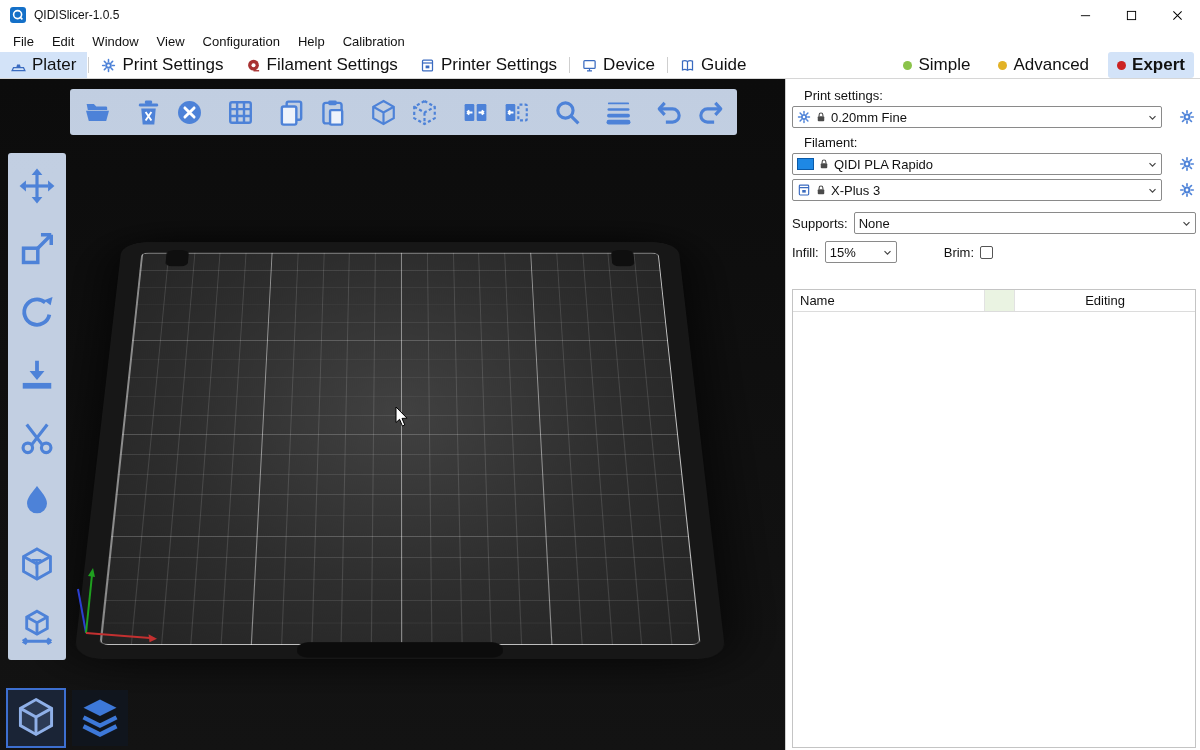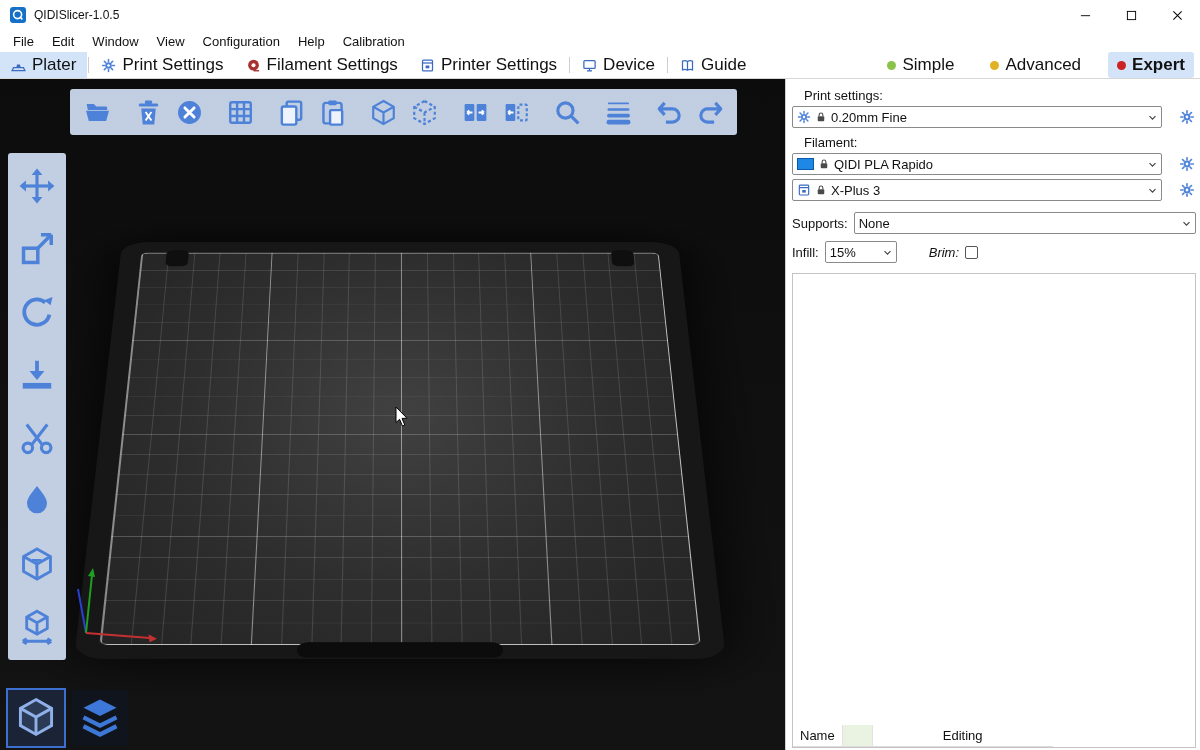--- a/index.html
+++ b/index.html
@@ -20,21 +20,21 @@
   .menubar { height:22px; display:flex; align-items:center; padding-left:4px; font-size:13px; flex:0 0 auto; }
   .menu-item { padding:2px 9px; }
 
   
   .tabbar { height:27px; display:flex; align-items:stretch; border-bottom:1px solid #d6d6d6; font-size:17px; flex:0 0 auto; }
   .tabs { display:flex; align-items:stretch; }
   .tab { display:flex; align-items:center; gap:6px; padding:0 11px; }
   .tab.active { background:#d3e3f8; }
   .tab-icon svg { width:15px; height:15px; display:block; }
   .tab-sep { width:1px; background:#cfcfcf; margin:5px 1px; }
-  .modes { margin-left:auto; display:flex; align-items:center; gap:18px; padding-right:6px; }
+  .modes { margin-left:auto; display:flex; align-items:center; gap:10px; padding-right:6px; }
   .mode { display:flex; align-items:center; gap:6px; padding:3px 9px; border-radius:3px; }
   .mode.active { background:#d3e3f8; font-weight:bold; }
   .dot { width:9px; height:9px; border-radius:50%; display:inline-block; }
 
   
   .main { flex:1; display:flex; min-height:0; }
   .viewport { width:785px; position:relative; background:linear-gradient(#0c0c0c,#131313); overflow:hidden; flex:0 0 auto; }
 
   
   .bed-plate { position:absolute; left:400px; top:355px; width:600px; height:760px;
@@ -84,24 +84,24 @@
   .cicon svg { width:14px; height:14px; display:block; }
   .lock svg { width:12px; height:12px; display:block; }
   .chev { margin-left:auto; }
   .chev svg { width:13px; height:13px; display:block; }
   .swatch { width:17px; height:12px; border:1px solid #0b5aa8; display:inline-block; flex:0 0 auto; }
   .gear-btn { width:18px; height:18px; display:flex; align-items:center; justify-content:center; flex:0 0 auto; }
   .gear-btn svg { width:16px; height:16px; }
   .sb-inline { display:flex; align-items:center; gap:6px; margin:7px 0 0 0; }
   .combo.supports { flex:1; }
   .combo.infill { flex:0 0 72px; }
-  .brim-label { margin-left:26px;font-style:italic; }
+  .brim-label { margin-left:41px; }
   .checkbox { width:13px; height:13px; border:1px solid #555; background:#fff; display:inline-block; border-radius:2px; }
 
-  .objlist { margin-top:10px; flex:1; border:1px solid #c4c4c4; display:flex; flex-direction:row; min-height:0;align-items:flex-end; }
+  .objlist { margin-top:26px; flex:1; border:1px solid #c4c4c4; display:flex; flex-direction:column; min-height:0; }
   .objhead { display:flex; height:22px; border-bottom:1px solid #dcdcdc; align-items:center; flex:0 0 auto; }
   .col-name { flex:1; padding:0 7px; border-right:1px solid #e2e2e2; height:100%; display:flex; align-items:center; }
   .col-mid { width:30px; height:100%; background:#eaf3e2; border-right:1px solid #e2e2e2; }
   .col-edit { width:180px; text-align:center; }
   .objbody { flex:1; background:#fff; }
 
   .slice-btn { margin-top:4px; height:30px; border-radius:2px; font-size:13px; font-weight:bold; flex:0 0 auto; }
 </style>
 </head>
 <body>

